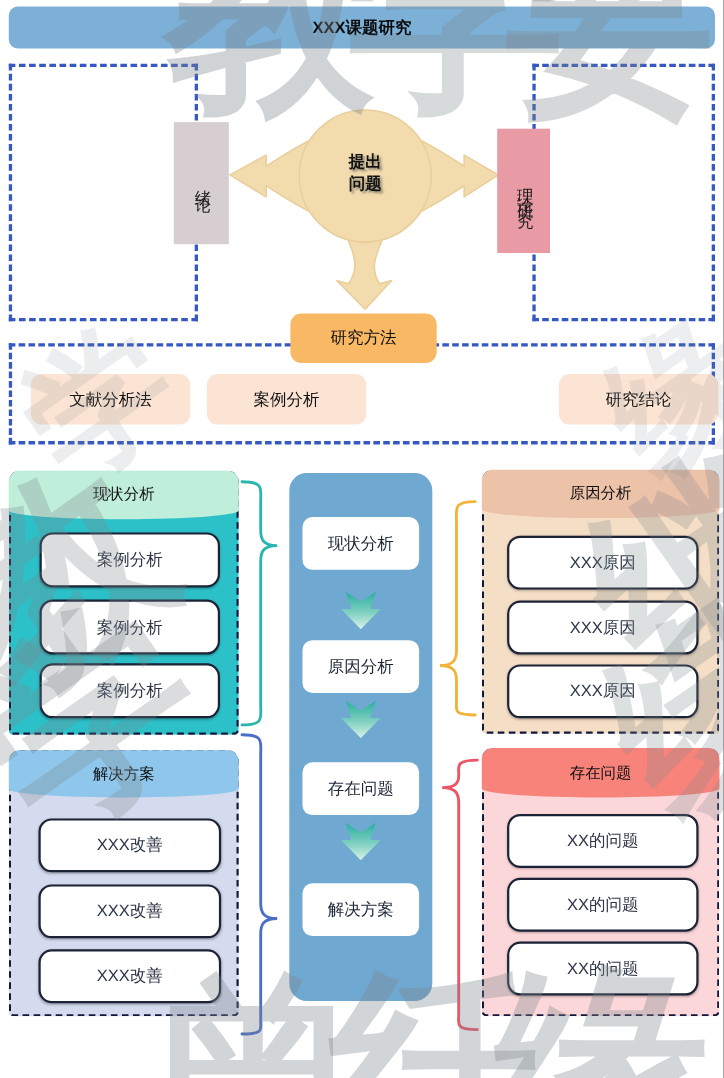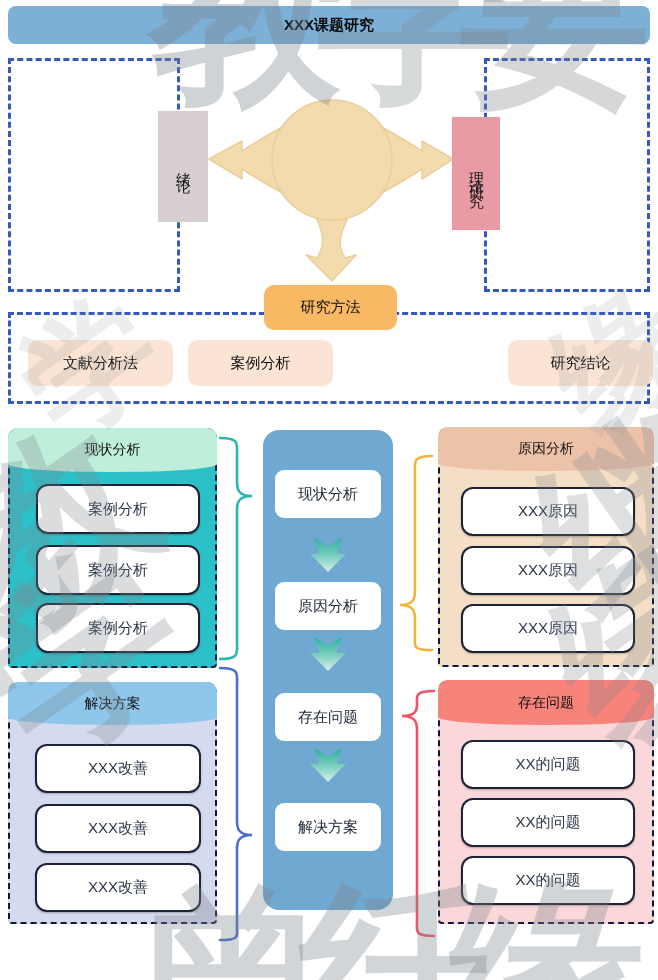--- a/index.html
+++ b/index.html
@@ -72,20 +72,24 @@
   <div class="dashbox dash-methods"></div>
 
   <svg class="blob-svg" viewBox="0 0 280 190" width="280" height="190">
     <g fill="#f2dcae" stroke="#eace9b" stroke-width="1.5" stroke-linejoin="round">
       <path d="M 112 22 C 75 40, 62 50, 52 56 L 52 46 L 19 64 L 52 84 L 52 74 C 62 80, 75 90, 112 108 C 88 82, 88 48, 112 22 Z"></path>
       <path d="M 172 22 C 209 40, 222 50, 232 56 L 232 46 L 263 64 L 232 84 L 232 74 C 222 80, 209 90, 172 108 C 196 82, 196 48, 172 22 Z"></path>
       <path d="M 124 118 C 136 142, 134 152, 127 163 L 116 160 L 142 186 L 166 160 L 155 163 C 148 152, 148 142, 160 118 C 148 128, 136 128, 124 118 Z"></path>
       <circle cx="142" cy="65" r="60"></circle>
     </g>
   </svg>
+  <div class="blob-label">
+    <div>提出</div>
+    <div>问题</div>
+  </div>
 
   <div class="vnode intro">
     <span class="vtext">绪论</span>
   </div>
   <div class="vnode theory">
     <span class="vtext">理论研究</span>
   </div>
 
   <div class="method-node">
     <span>研究方法</span>

